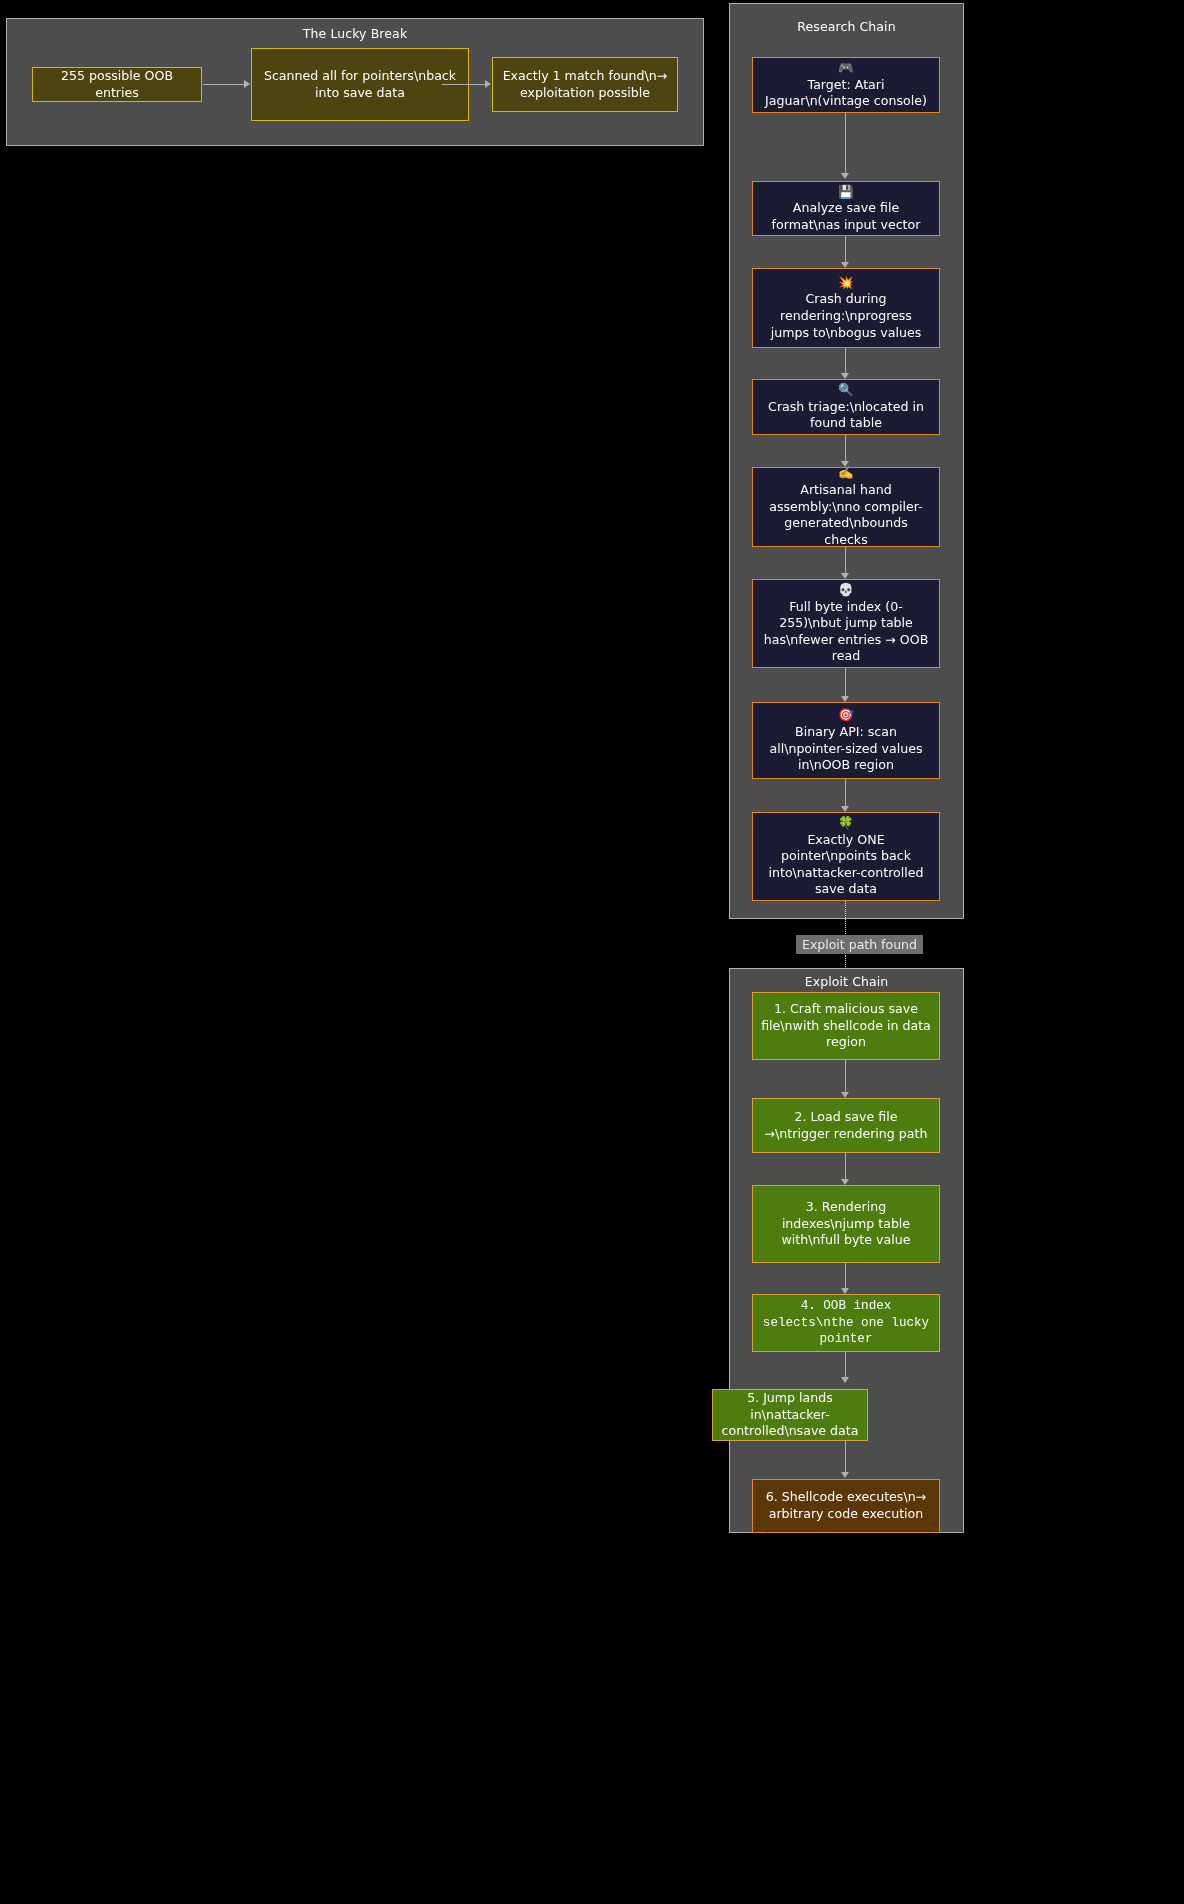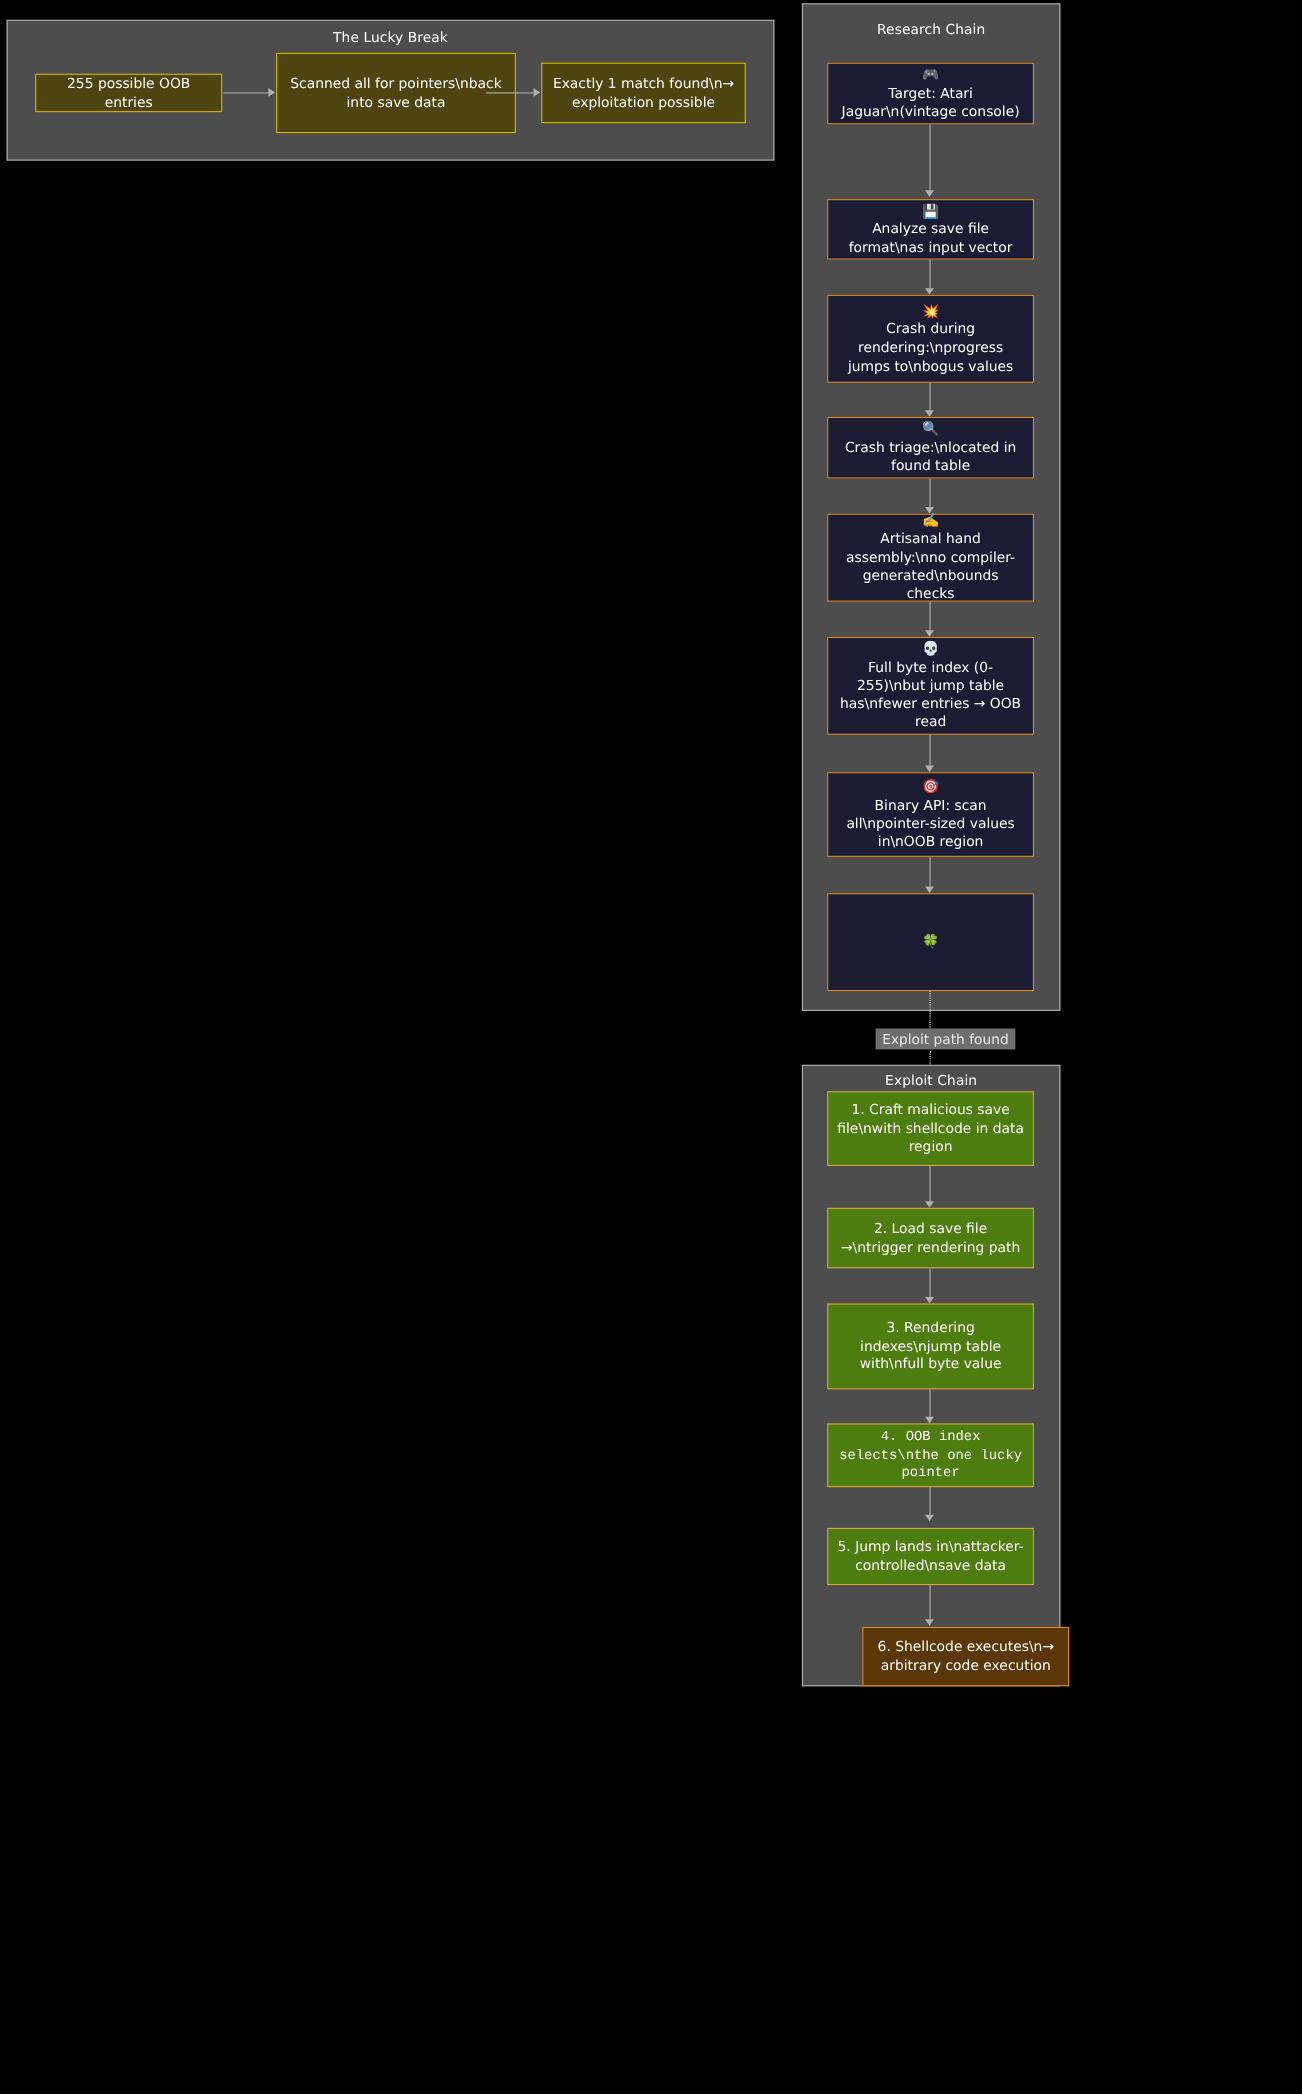--- a/index.html
+++ b/index.html
@@ -175,20 +175,21 @@
         <span class="emoji">🎯</span> 
         <span>Binary API: scan all\npointer-sized values in\nOOB region</span>
       </span>
   </div>
   <div class="edge v" style="left:845px; top:779px; height:27px;"></div>
   <div class="arrow-d" style="left:841px; top:806px;"></div>
 
   <div class="node n-navy" style="left:752px; top:812px; width:188px; height:89px;">
     <span>
         <span class="emoji">🍀</span> 
+        <span>Exactly ONE pointer\npoints back into\nattacker-controlled save data</span>
       </span>
   </div>
 
   <div class="edge-dotted" style="left:845px; top:901px; height:35px;"></div>
   <div class="link-label" style="left:796px; top:935px;">Exploit path found</div>
   <div class="edge-dotted" style="left:845px; top:955px; height:32px;"></div>
   <div class="arrow-d" style="left:841px; top:987px; border-top-color:#e8e8e8;"></div>
 
   <div class="cluster" style="left:729px; top:968px; width:235px; height:565px;">
     <div class="cluster-title" style="top:5px;">Exploit Chain</div>
@@ -211,23 +212,23 @@
   </div>
   <div class="edge v" style="left:845px; top:1263px; height:25px;"></div>
   <div class="arrow-d" style="left:841px; top:1288px;"></div>
 
   <div class="node n-blue" style="left:752px; top:1294px; width:188px; height:58px;font-family:Liberation Mono, monospace;">
     <span>4. OOB index selects\nthe one lucky pointer</span>
   </div>
   <div class="edge v" style="left:845px; top:1352px; height:25px;"></div>
   <div class="arrow-d" style="left:841px; top:1377px;"></div>
 
-  <div class="node n-blue" style="left:752px; top:1389px; width:188px; height:52px;">
+  <div class="node n-blue" style="left:712px; top:1389px; width:156px; height:52px;">
     <span>5. Jump lands in\nattacker-controlled\nsave data</span>
   </div>
   <div class="edge v" style="left:845px; top:1441px; height:31px;"></div>
   <div class="arrow-d" style="left:841px; top:1472px;"></div>
 
-  <div class="node n-brown" style="left:752px; top:1479px; width:188px; height:54px;margin-left:32px;">
+  <div class="node n-brown" style="left:752px; top:1479px; width:188px; height:54px;">
     <span>6. Shellcode executes\n→ arbitrary code execution</span>
   </div>
 
 </div>
 
 </body></html>

